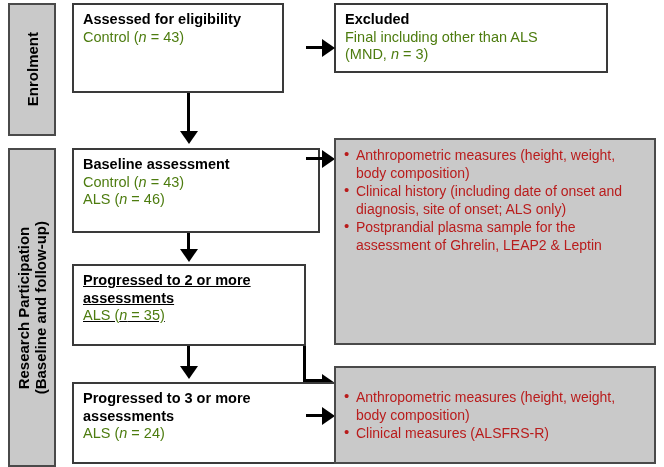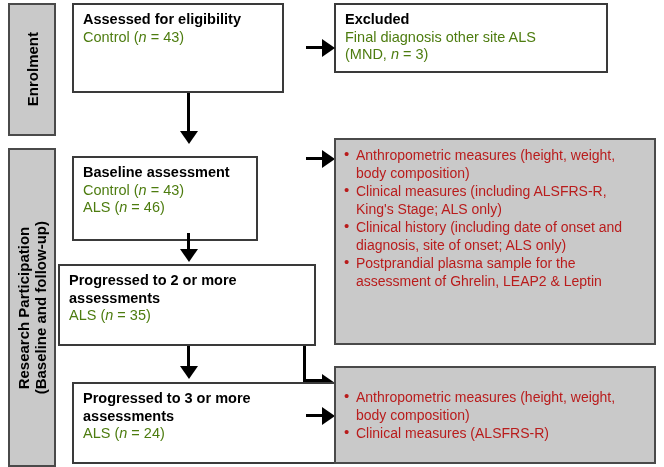--- a/index.html
+++ b/index.html
@@ -127,52 +127,51 @@
 (Baseline and follow-up)</div>
   </div>
 
   <div class="node" style="left:72px; top:3px; width:212px; height:90px;">
     <div class="title">Assessed for eligibility</div>
     <div class="line">Control (<i>n</i> = 43)</div>
   </div>
 
   <div class="node" style="left:334px; top:3px; width:274px; height:70px;">
     <div class="title">Excluded</div>
-    <div class="line">Final diagnosis other site ALS</div>
+    <div class="line">Final including other than ALS</div>
     <div class="line">(MND, <i>n</i> = 3)</div>
   </div>
 
   <div class="conn conn-h" style="left:306px; top:46px; width:22px;"></div>
   <div class="arrow-right" style="left:322px; top:39px;"></div>
 
   <div class="conn conn-v" style="left:187px; top:93px; height:42px;"></div>
   <div class="arrow-down" style="left:179.5px; top:131px;"></div>
 
-  <div class="node" style="left:72px; top:148px; width:186px; height:85px;margin-top:8px;">
+  <div class="node" style="left:72px; top:148px; width:248px; height:85px;">
     <div class="title">Baseline assessment</div>
     <div class="line">Control (<i>n</i> = 43)</div>
     <div class="line">ALS (<i>n</i> = 46)</div>
   </div>
 
   <div class="conn conn-h" style="left:306px; top:157px; width:22px;"></div>
   <div class="arrow-right" style="left:322px; top:150px;"></div>
 
   <div class="infobox" style="left:334px; top:138px; width:322px; height:207px;">
     <ul>
       <li>Anthropometric measures (height, weight, body composition)</li>
-      <li>Clinical measures (including ALSFRS-R, King's Stage; ALS only)</li>
       <li>Clinical history (including date of onset and diagnosis, site of onset; ALS only)</li>
       <li>Postprandial plasma sample for the assessment of Ghrelin, LEAP2 &amp; Leptin</li>
     </ul>
   </div>
 
   <div class="conn conn-v" style="left:187px; top:233px; height:20px;"></div>
   <div class="arrow-down" style="left:179.5px; top:249px;"></div>
 
-  <div class="node" style="left:58px; top:264px; width:258px; height:82px;">
+  <div class="node" style="left:72px; top:264px; width:234px; height:82px;text-decoration:underline;">
     <div class="title">Progressed to 2 or more assessments</div>
     <div class="line">ALS (<i>n</i> = 35)</div>
   </div>
 
   <div class="conn conn-v" style="left:303px; top:346px; height:36px;"></div>
   <div class="conn conn-h" style="left:303px; top:379px; width:25px;"></div>
   <div class="arrow-right" style="left:322px; top:373.5px;"></div>
 
   <div class="conn conn-v" style="left:187px; top:346px; height:22px;"></div>
   <div class="arrow-down" style="left:179.5px; top:366px;"></div>

